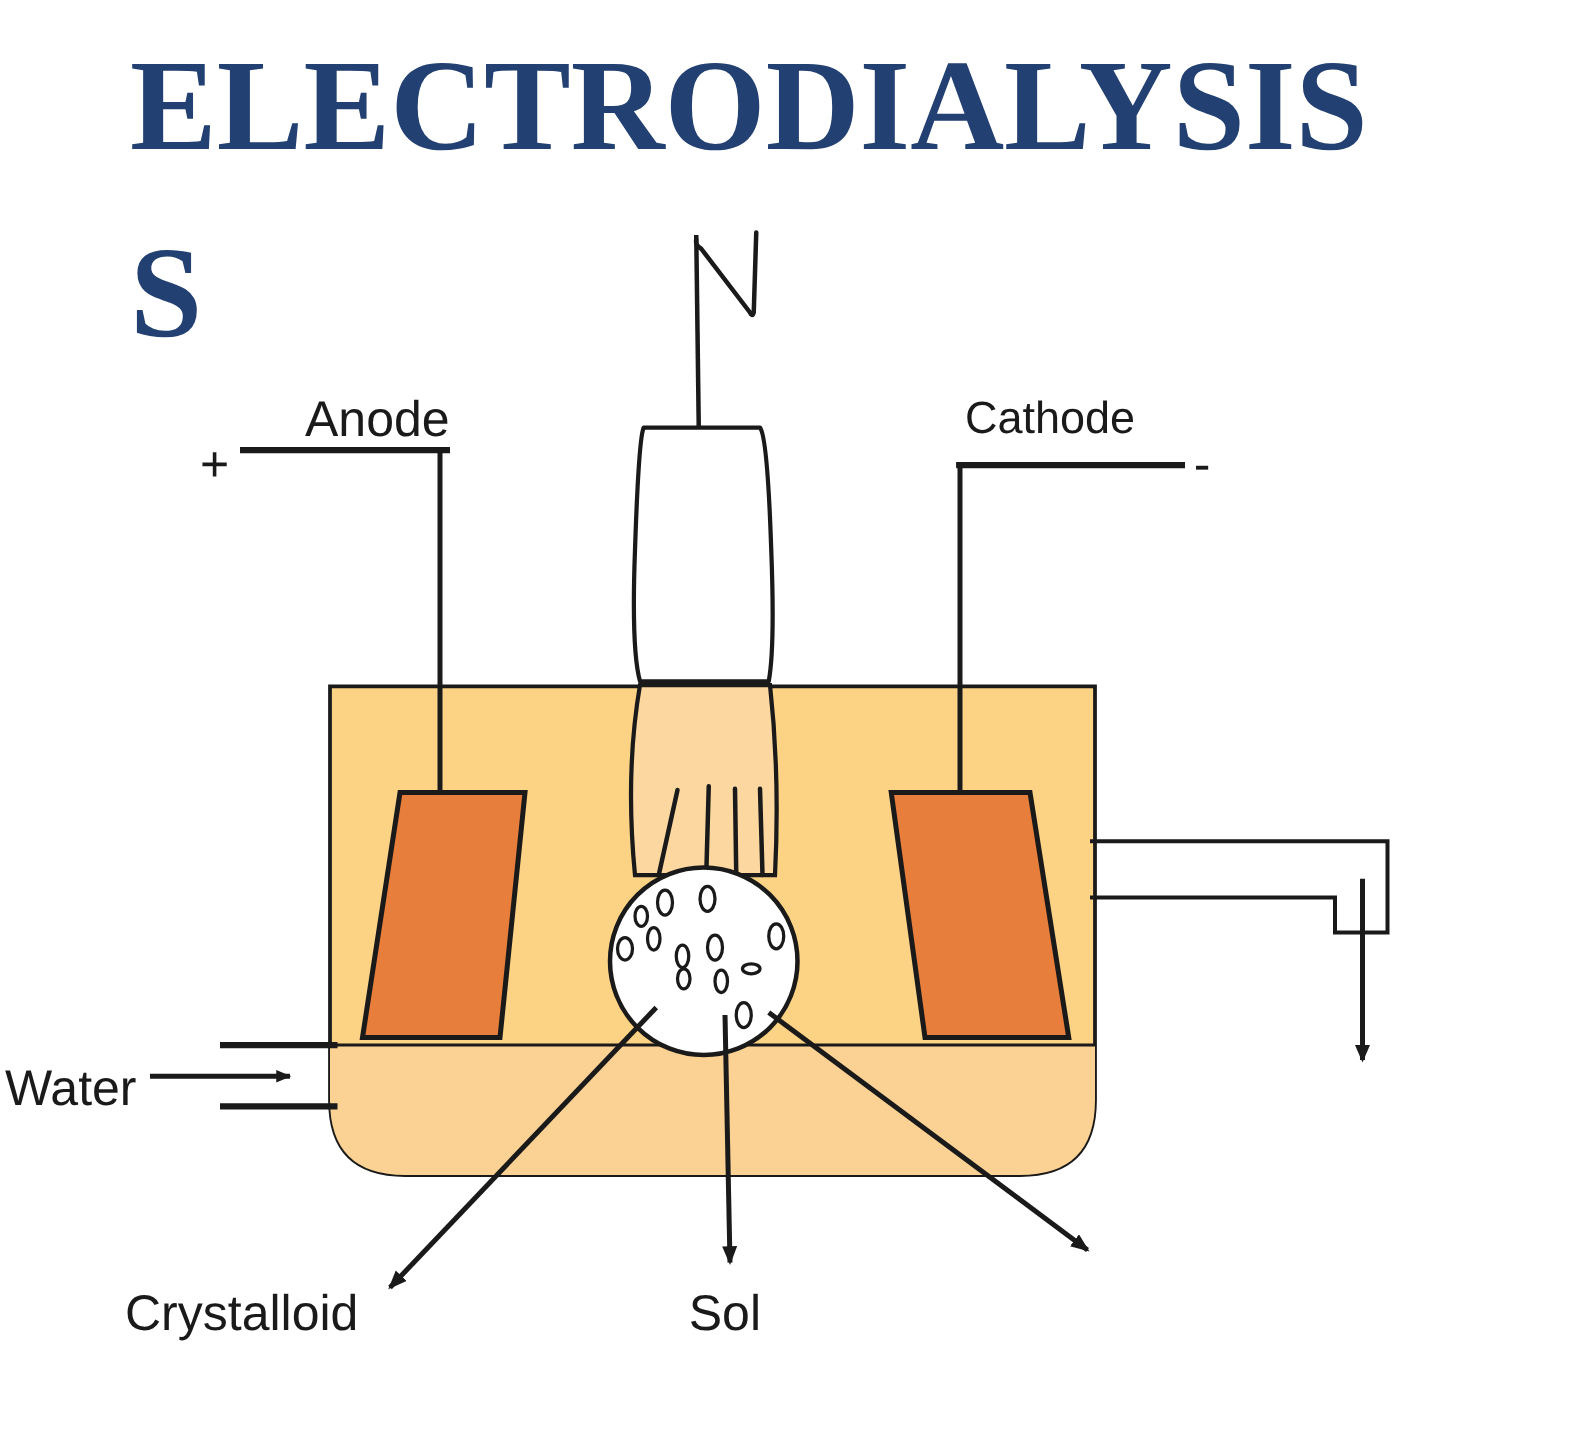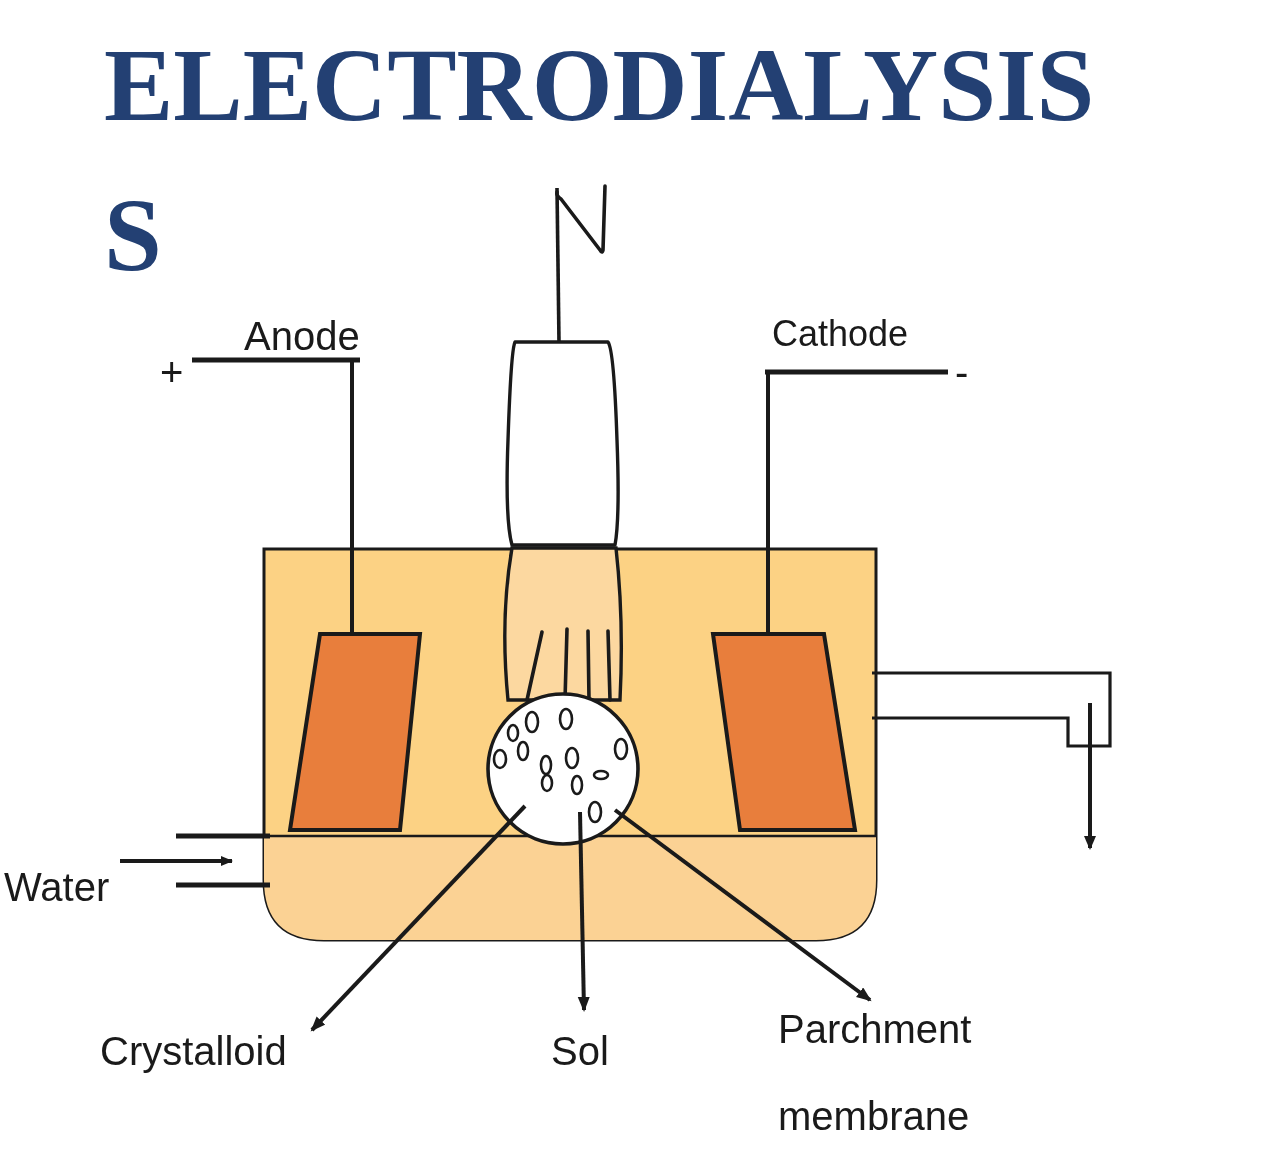--- a/index.html
+++ b/index.html
@@ -58,21 +58,21 @@
   .sign-mark {
     position: absolute;
     font-family: "Liberation Sans", "DejaVu Sans", sans-serif;
     color: #1a1a1a;
     white-space: nowrap;
   }
   #label-anode   { left: 198px; top: 311px; font-size: 40px; margin-left: 46px; }
   #label-cathode { left: 772px; top: 311px; font-size: 36px; }
   #mark-plus     { left: 160px; top: 350px; font-size: 40px; }
   #mark-minus    { left: 955px; top: 350px; font-size: 40px; }
-  #label-water       { left: 4px;   top: 846px;  font-size: 40px; margin-top: 16px; }
+  #label-water       { left: 4px;   top: 846px;  font-size: 40px; }
   #label-water-out   { left: 1007px; top: 864px; font-size: 40px; }
   #label-crystalloid { left: 100px;  top: 1026px; font-size: 40px; }
   #label-sol         { left: 551px;  top: 1026px; font-size: 40px; }
   #label-parchment   { left: 778px;  top: 1004px; font-size: 40px; }
 </style>
 </head>
 <body style="background: rgb(255, 255, 255);">
 
 <div id="stage">
 
@@ -156,18 +156,14 @@
   <div class="diagram-label" id="label-cathode">Cathode</div>
   <div class="sign-mark" id="mark-minus">-</div>
 
   <div class="diagram-label" id="label-water">Water</div>
 
 
   <div class="diagram-label" id="label-crystalloid">Crystalloid</div>
 
   <div class="diagram-label" id="label-sol">Sol</div>
 
-  <div class="diagram-label" id="label-parchment">
-    <div>Parchment</div>
-    <div style="margin-top:36px;">membrane</div>
-  </div>
 
 </div>
 
 </body></html>

